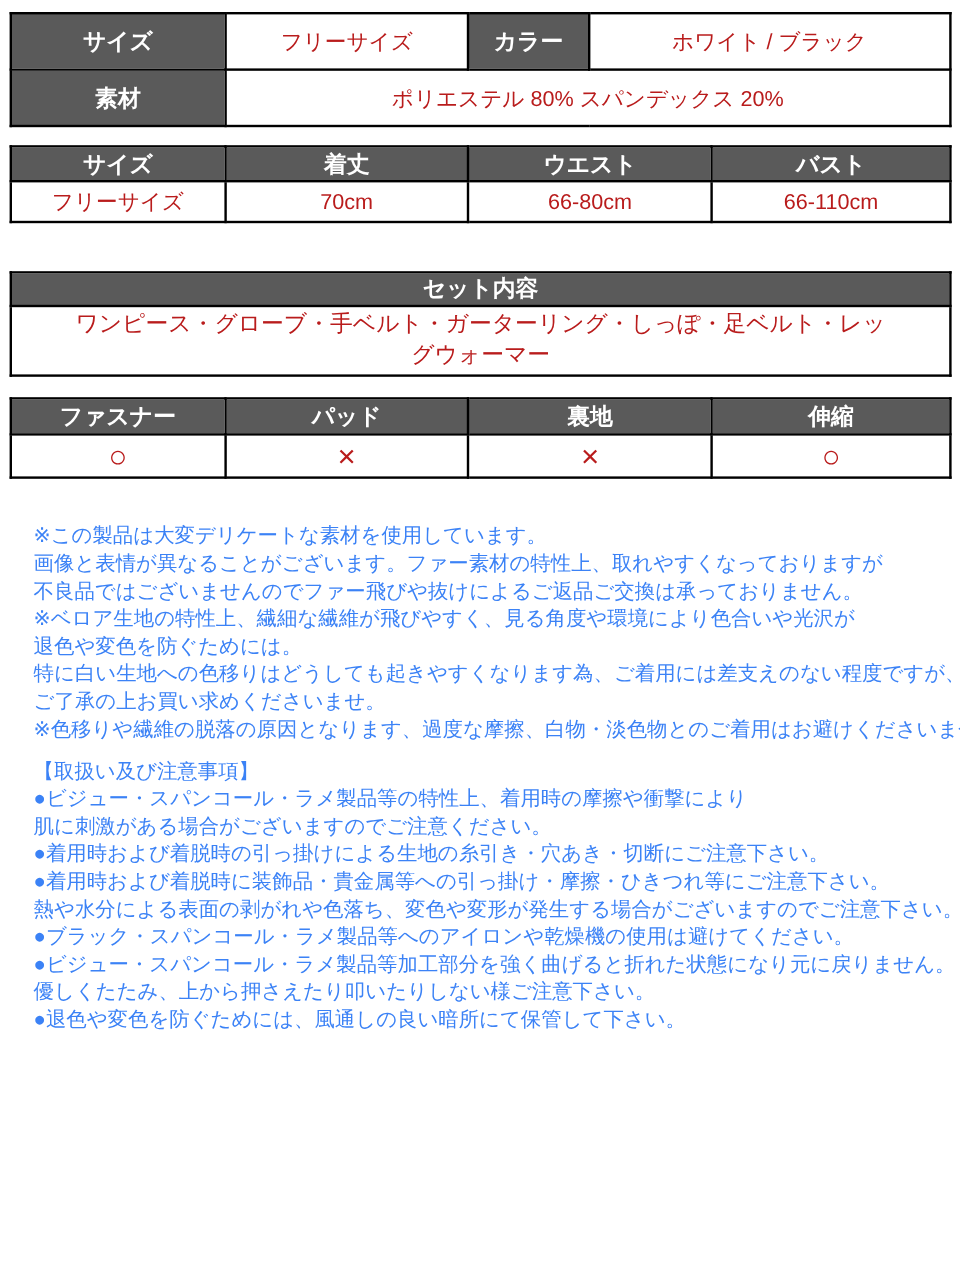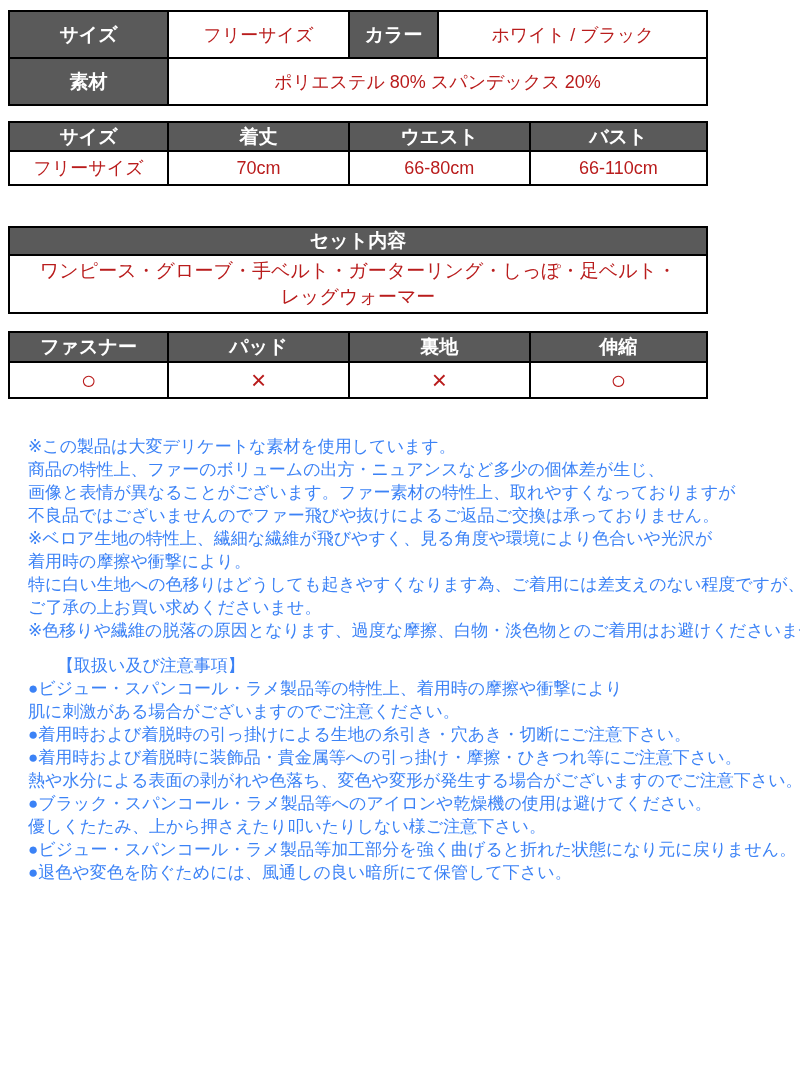--- a/index.html
+++ b/index.html
@@ -12,21 +12,21 @@
     height: 1067px;
     overflow: hidden;
     font-family: "Liberation Sans", "DejaVu Sans", sans-serif;
     color: #1c1c1c;
   }
   .page {
     padding: 10px 8px 0 8px;
   }
   table {
     border-collapse: collapse;
-    width: 700px;
+    width: 785px;
     table-layout: fixed;
   }
   th, td {
     border: 2px solid #000000;
     text-align: center;
     vertical-align: middle;
     padding: 0 4px;
     overflow: hidden;
   }
   th, td.hd {
@@ -45,42 +45,41 @@
   .t2 { margin-top: 15px; }
   .t2 th { height: 27px; }
   .t2 td { height: 32px; }
   
   .t3 { margin-top: 40px; }
   .t3 th { height: 26px; }
   .t3 td {
     height: 52px;
     font-size: 19px;
     line-height: 26px;
-    padding: 2px 24px;
+    padding: 2px 44px;
   }
   
   .t4 { margin-top: 17px; }
   .t4 th { height: 28px; text-align: center; }
   .t4 td { height: 34px; font-size: 26px; line-height: 34px; }
   
   .notes {
     margin-top: 36px;
     padding-left: 20px;
     padding-right: 6px;
     font-size: 17px;
     line-height: 23px;
     color: #3b82f6;
     letter-spacing: 0;
   }
   .notes .line {
     white-space: nowrap;
   }
   .notes .care-title {
     margin-top: 12px;
-    margin-left: 29px;
   }
 </style>
 </head>
 <body>
 
 <div class="page">
 
   <table class="t1">
     <colgroup>
       <col style="width:22.8%">
@@ -154,34 +153,33 @@
         <td>○</td>
         <td>×</td>
         <td>×</td>
         <td>○</td>
       </tr>
     </tbody>
   </table>
 
   <div class="notes">
     <div class="line">※この製品は大変デリケートな素材を使用しています。</div>
-    <div class="line">商品の特性上、ファーのボリュームの出方・ニュアンスなど多少の個体差が生じ、</div>
     <div class="line">画像と表情が異なることがございます。ファー素材の特性上、取れやすくなっておりますが</div>
     <div class="line">不良品ではございませんのでファー飛びや抜けによるご返品ご交換は承っておりません。</div>
     <div class="line">※ベロア生地の特性上、繊細な繊維が飛びやすく、見る角度や環境により色合いや光沢が</div>
-    <div class="line">着用時の摩擦や衝撃により。</div>
+    <div class="line">退色や変色を防ぐためには。</div>
     <div class="line">特に白い生地への色移りはどうしても起きやすくなります為、ご着用には差支えのない程度ですが、</div>
     <div class="line">ご了承の上お買い求めくださいませ。</div>
     <div class="line">※色移りや繊維の脱落の原因となります、過度な摩擦、白物・淡色物とのご着用はお避けくださいませ。</div>
 
     <div class="line care-title">【取扱い及び注意事項】</div>
     <div class="line">●ビジュー・スパンコール・ラメ製品等の特性上、着用時の摩擦や衝撃により</div>
     <div class="line">肌に刺激がある場合がございますのでご注意ください。</div>
     <div class="line">●着用時および着脱時の引っ掛けによる生地の糸引き・穴あき・切断にご注意下さい。</div>
     <div class="line">●着用時および着脱時に装飾品・貴金属等への引っ掛け・摩擦・ひきつれ等にご注意下さい。</div>
     <div class="line">熱や水分による表面の剥がれや色落ち、変色や変形が発生する場合がございますのでご注意下さい。</div>
     <div class="line">●ブラック・スパンコール・ラメ製品等へのアイロンや乾燥機の使用は避けてください。</div>
+    <div class="line">●ビジュー・スパンコール・ラメ製品等加工部分を強く曲げると折れた状態になり元に戻りません。</div>
     <div class="line">優しくたたみ、上から押さえたり叩いたりしない様ご注意下さい。</div>
-    <div class="line">●ビジュー・スパンコール・ラメ製品等加工部分を強く曲げると折れた状態になり元に戻りません。</div>
     <div class="line">●退色や変色を防ぐためには、風通しの良い暗所にて保管して下さい。</div>
   </div>
 
 </div>
 
 </body></html>

